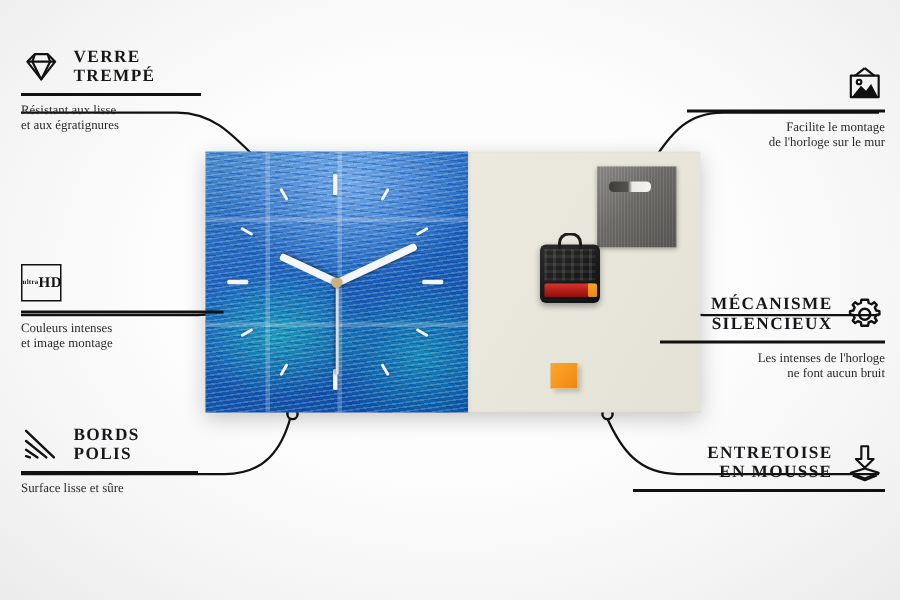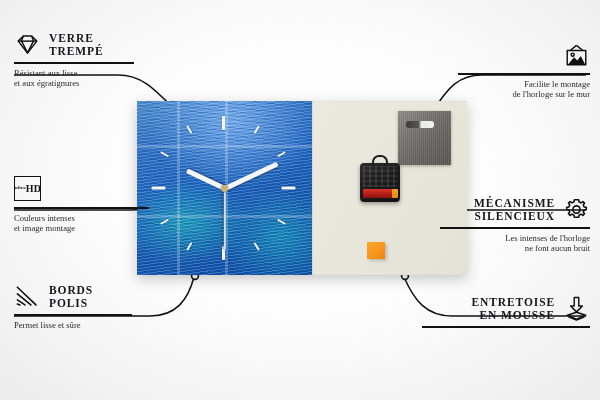--- a/index.html
+++ b/index.html
@@ -262,21 +262,21 @@
               <path d="M4 13 L20 26"></path>
               <path d="M4 20 L13 26"></path>
               <path d="M4 25 L7 26"></path>
         </g>
           </svg>
       </span>
       <span class="title">BORDS
 POLIS</span>
     </div>
     <div class="rule"></div>
-    <div class="sub">Permet lisse et sûre</div>
+    <div class="sub">Surface lisse et sûre</div>
   </div>
 
   <div class="callout right" id="c-poignees">
     <div class="head">
       <span class="ico">
         <svg viewBox="0 0 32 32">
             <g fill="none" stroke="#111" stroke-width="1.7" stroke-linejoin="round">
           <rect x="5" y="10" width="22" height="17"></rect>
           <path d="M16 4 L8.5 10"></path>
               <path d="M16 4 L23.5 10"></path>

